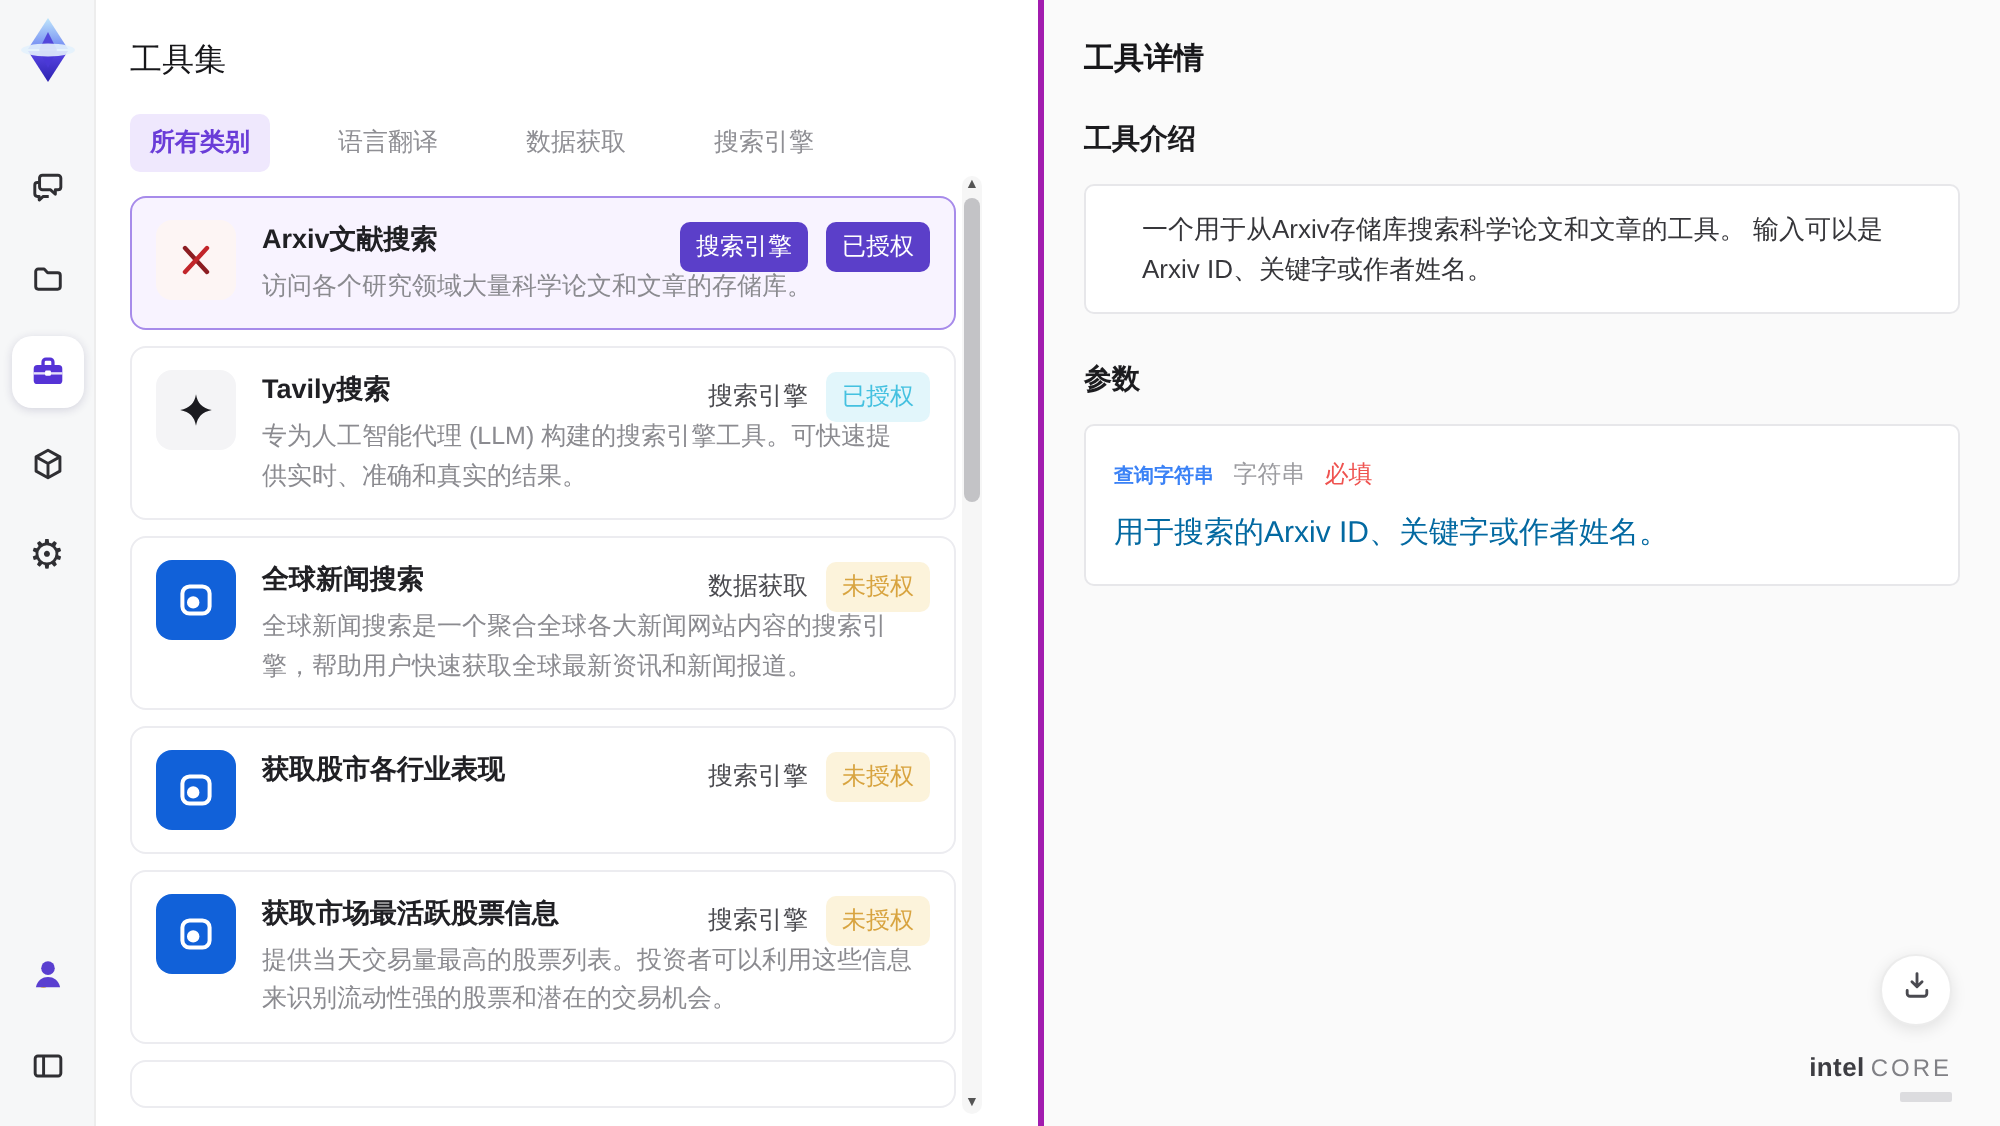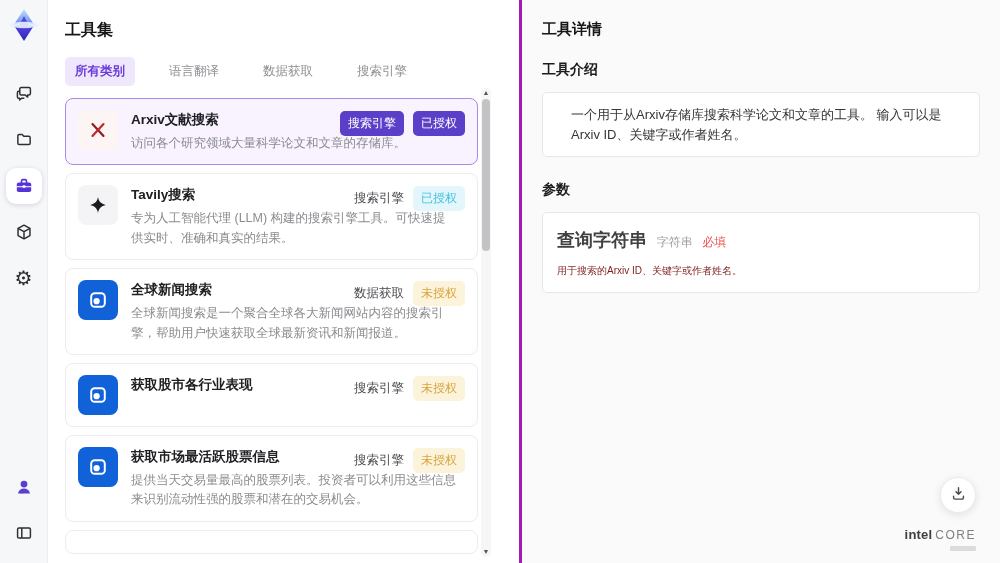--- a/index.html
+++ b/index.html
@@ -20,21 +20,21 @@
     width:36px; height:36px; border-radius:10px; margin-bottom:10px;
     display:flex; align-items:center; justify-content:center; cursor:pointer;
   }
   .rail-btn.active { background:#fff; box-shadow:0 1px 5px rgba(40,30,90,.16); }
   .rail-btn svg { display:block; }
   .rail-spacer { flex:1; }
   .gear-glyph { font-size:20px; color:#2f2f33; line-height:1; }
 
   
   .list-panel { width:452px; flex-shrink:0; position:relative; padding:14px 26px 0 17px; }
-  .list-title { font-size:16px; font-weight:bold; color:#17171a; margin:6px 0 16px; }
+  .list-title { font-size:16px; font-weight:normal; color:#17171a; margin:6px 0 16px; }
   .tabs { display:flex; gap:24px; margin-bottom:12px; }
   .tab { font-size:12.5px; color:#8f8f94; padding:6px 10px; border-radius:5px; cursor:pointer; white-space:nowrap; }
   .tab.active { background:#efe8fd; color:#6a3dd8; font-weight:bold; }
 
   .cards { width:413px; }
   .card {
     position:relative; background:#fff; border:1px solid #ececf0; border-radius:8px;
     padding:11px 12px; margin-bottom:8px; display:flex; gap:13px; cursor:pointer;
   }
   .card.selected { background:#f8f3ff; border:1.5px solid #a78bea; }
@@ -61,24 +61,24 @@
   
   .detail { flex:1; background:#fafafa; border-left:3px solid #a21caf; padding:14px 20px; position:relative;margin-left:19px; }
   .detail-title { font-size:15px; font-weight:bold; color:#17171a; margin:6px 0 22px; }
   .section-heading { font-size:14px; font-weight:bold; color:#1c1c1f; margin:0 0 13px; }
   .box {
     background:#fff; border:1px solid #e7e7ea; border-radius:5px;
     padding:12px 28px; font-size:13px; color:#36363a; margin-bottom:24px; line-height:1.5;
   }
   .param-box { padding:14px; }
   .param-head { margin-bottom:9px; }
-  .param-name { font-size:18px; font-weight:bold; color:#404040; }
+  .param-name { font-size:10px; font-weight:bold; color:#3b82f6; }
   .param-type { font-size:12px; color:#9b9b9f; margin-left:6px; }
   .param-required { font-size:12px; color:#ef5350; margin-left:6px; }
-  .param-desc { font-size:10px; color:#7f1d1d; }
+  .param-desc { font-size:15px; color:#0369a1; }
 
   
   .fab {
     position:absolute; right:24px; bottom:50px; width:36px; height:36px; border-radius:50%;
     background:#fff; border:1px solid #ececec; box-shadow:0 2px 8px rgba(0,0,0,.10);
     display:flex; align-items:center; justify-content:center; cursor:pointer;
   }
   .intel { position:absolute; right:24px; bottom:12px; text-align:right; line-height:1.1; }
   .intel-word { font-size:13px; font-weight:bold; color:#3d3d42; letter-spacing:.2px; }
   .core-word { font-size:12px; color:#808085; letter-spacing:1.5px; margin-left:3px; }

